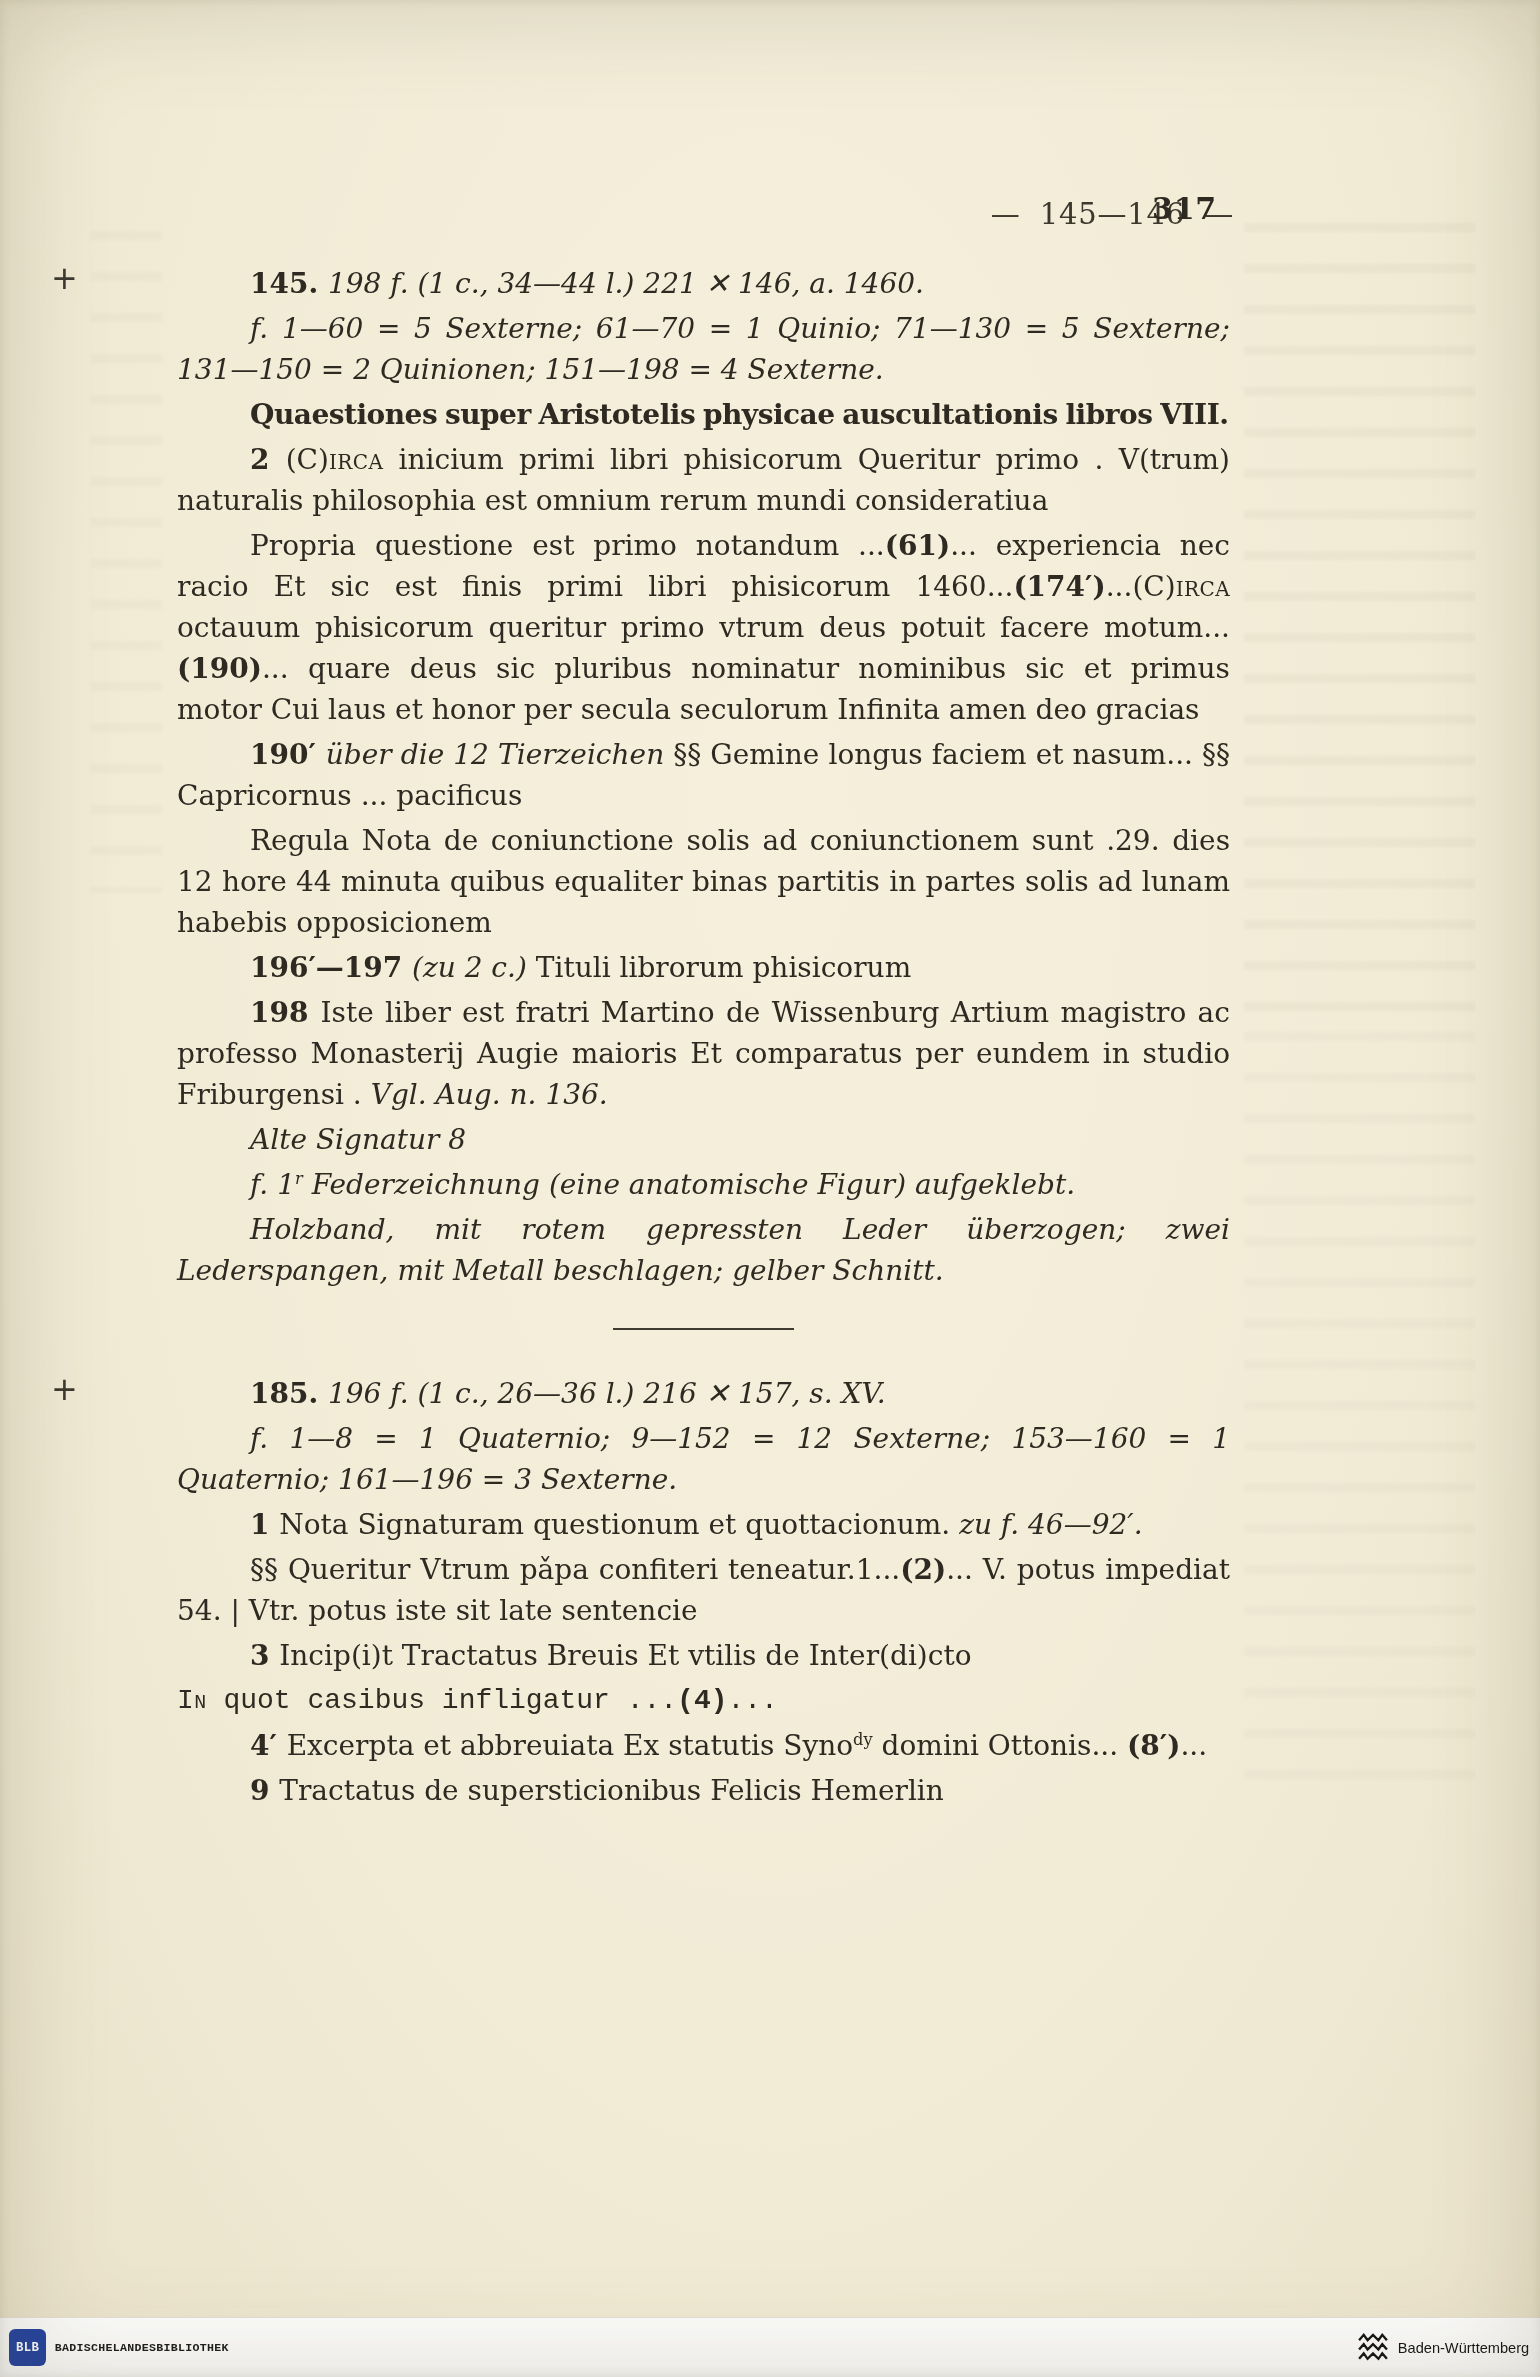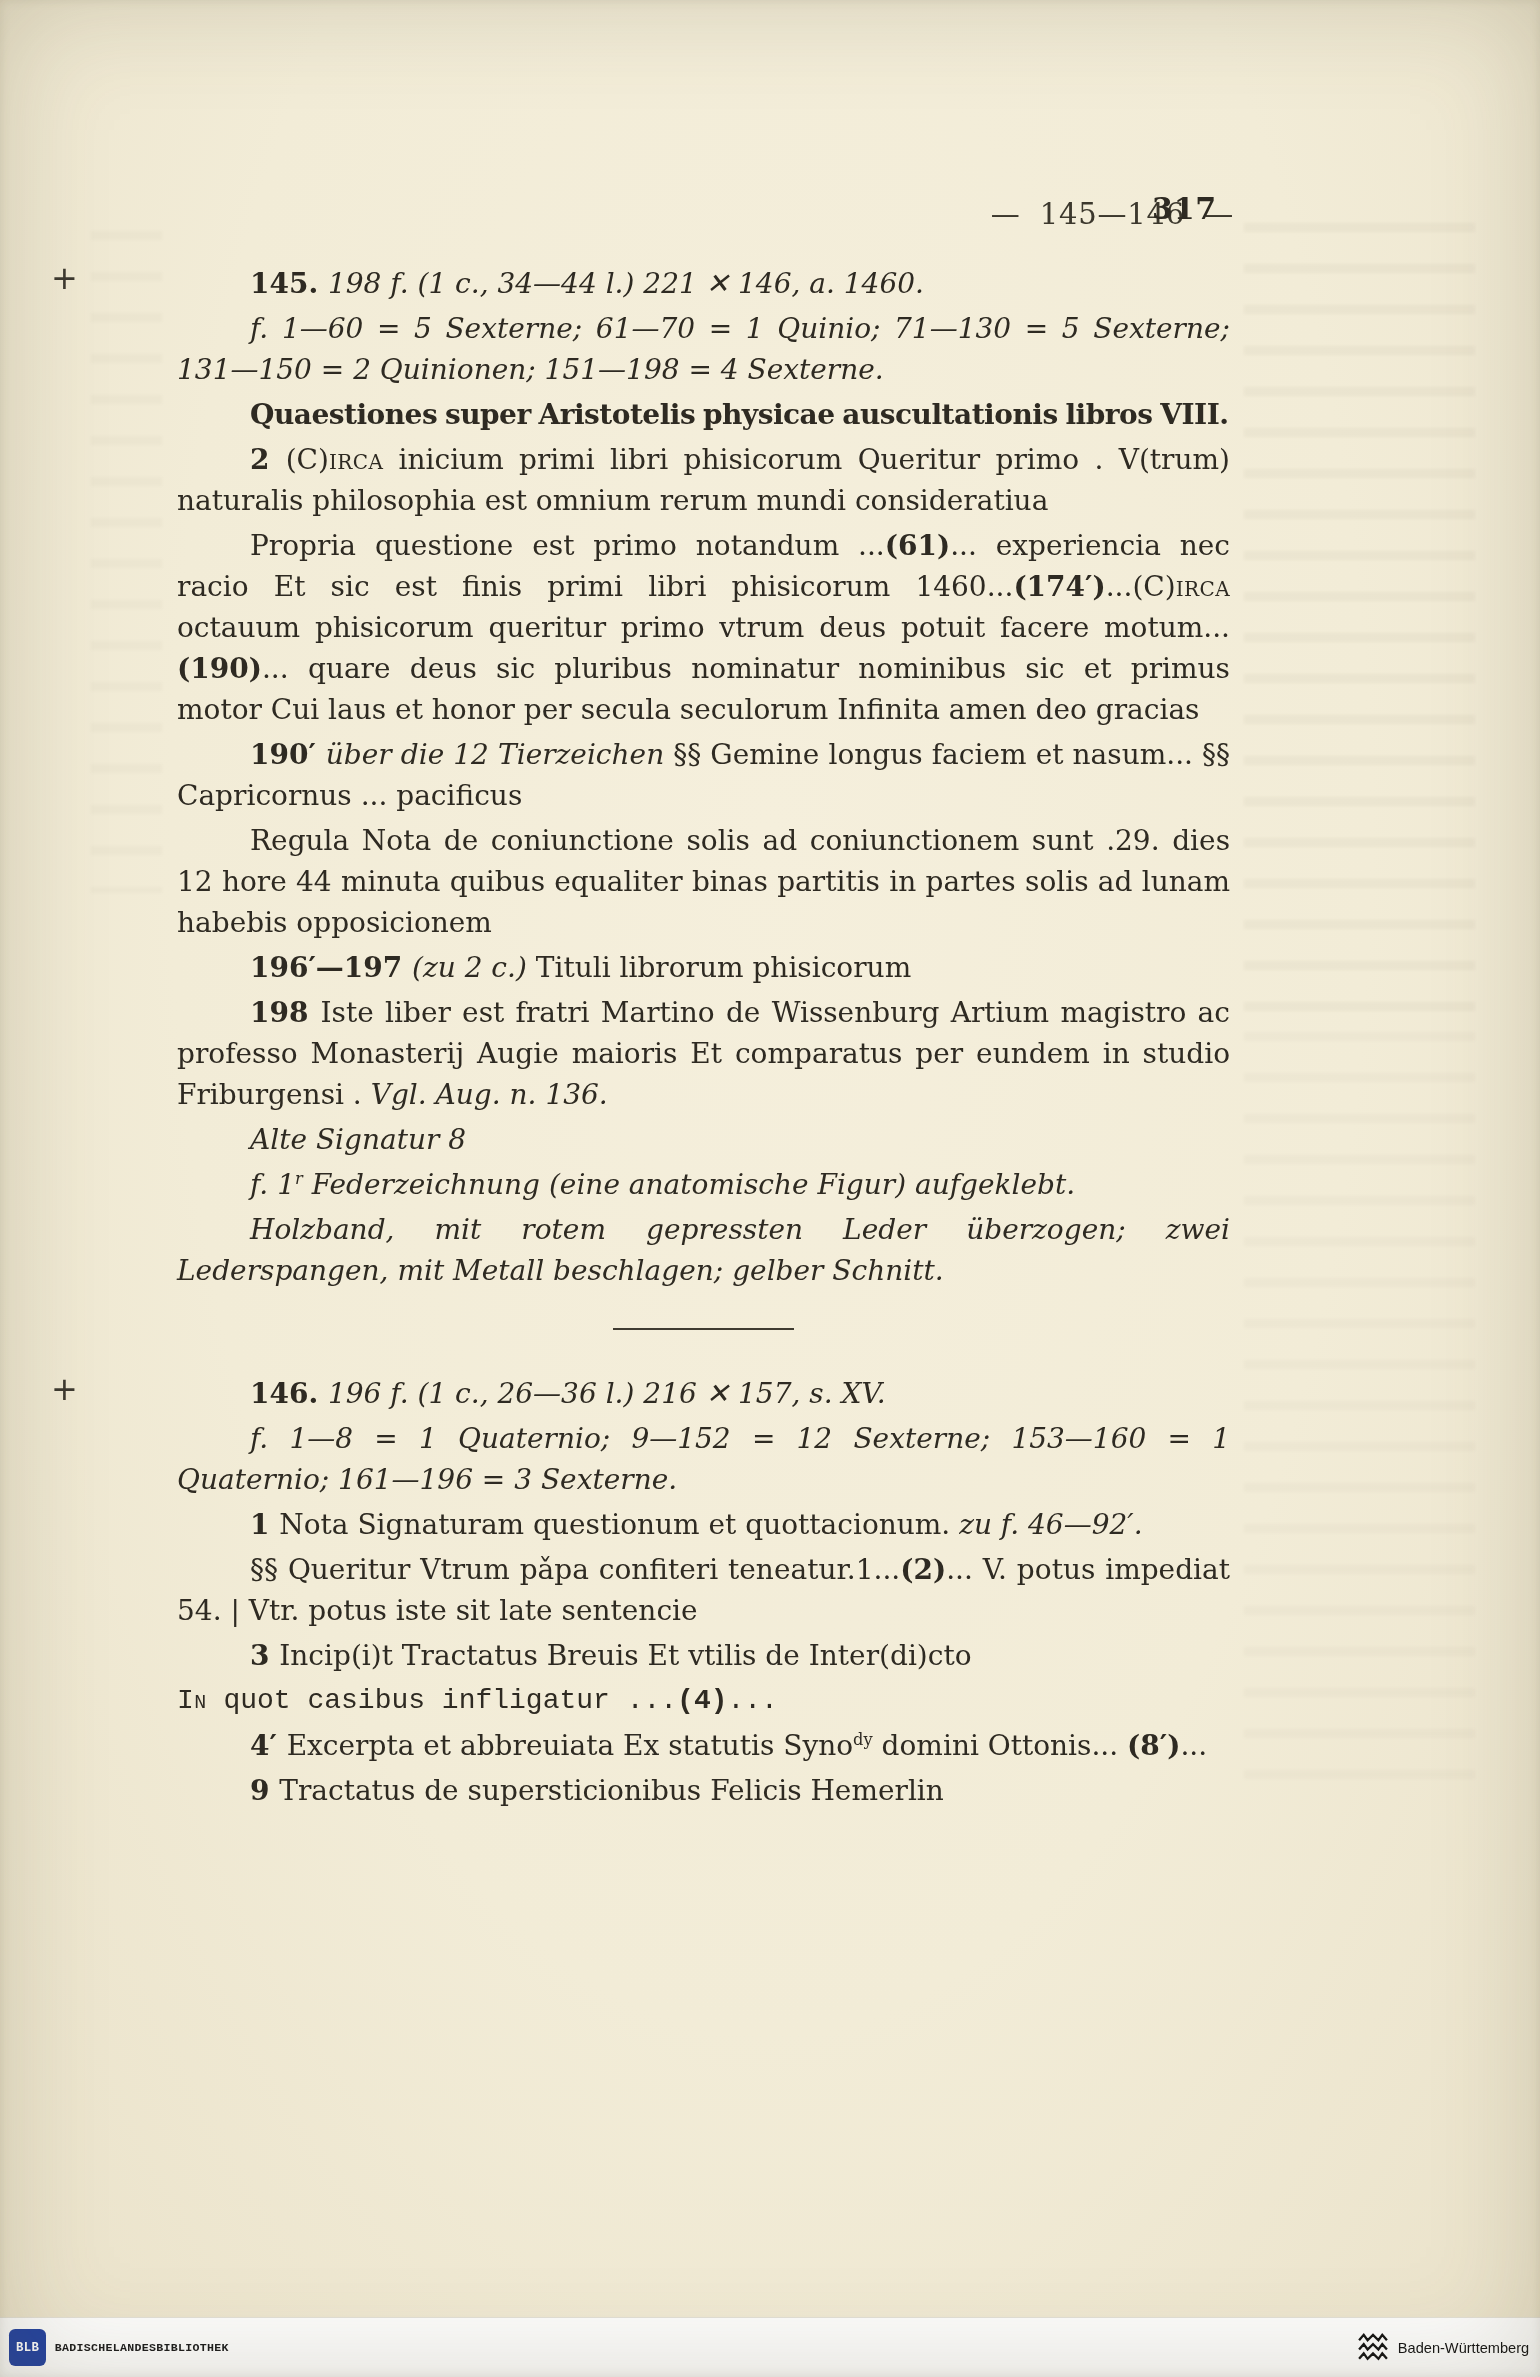--- a/index.html
+++ b/index.html
@@ -112,21 +112,21 @@
         <p class="block ind"><span class="r-n">Regula Nota de coniunctione solis ad coniunctionem sunt .29. dies 12 hore 44 minuta quibus equaliter binas partitis in partes solis ad lunam habebis opposicionem</span></p>
         <p class="block ind"><span class="r-b">196′—197 </span><span class="r-i">(zu 2 c.) </span><span class="r-n">Tituli librorum phisicorum</span></p>
         <p class="block ind"><span class="r-b">198 </span><span class="r-n">Iste liber est fratri Martino de Wissenburg Artium magistro ac professo Monasterij Augie maioris Et comparatus per eundem in studio Friburgensi . </span><span class="r-i">Vgl. Aug. n. 136.</span></p>
         <p class="block ind"><span class="r-i">Alte Signatur 8</span></p>
         <p class="block ind"><span class="r-i">f. 1</span><span class="r-isup">r</span><span class="r-i"> Federzeichnung (eine anatomische Figur) aufgeklebt.</span></p>
         <p class="block ind"><span class="r-i">Holzband, mit rotem gepressten Leder überzogen; zwei Lederspangen, mit Metall beschlagen; gelber Schnitt.</span></p>
       </div>
       <div class="entry-rule"></div>
       <div class="entry">
         <span class="plus-mark">+</span>
-        <p class="block ind"><span class="r-b">146.  </span><span class="r-i">196 f. (1 c., 26—36 l.) 216 ✕ 157, s. XV.</span></p>
+        <p class="block ind"><span class="r-b">185.  </span><span class="r-i">196 f. (1 c., 26—36 l.) 216 ✕ 157, s. XV.</span></p>
         <p class="block ind"><span class="r-i">f. 1—8 = 1 Quaternio; 9—152 = 12 Sexterne; 153—160 = 1 Quaternio; 161—196 = 3 Sexterne.</span></p>
         <p class="block ind"><span class="r-b">1 </span><span class="r-n">Nota Signaturam questionum et quottacionum. </span><span class="r-i">zu f. 46—92′.</span></p>
         <p class="block ind"><span class="r-n">§§ Queritur Vtrum pǎpa confiteri teneatur.1...</span><span class="r-b">(2)</span><span class="r-n">... V. potus impediat 54. | Vtr. potus iste sit late sentencie</span></p>
         <p class="block ind"><span class="r-b">3 </span><span class="r-n">Incip(i)t Tractatus Breuis Et vtilis de Inter(di)cto</span></p>
         <p class="block flush"><span class="r-sc">In</span><span class="r-n"> quot casibus infligatur ...</span><span class="r-b">(4)</span><span class="r-n">...</span></p>
         <p class="block ind"><span class="r-b">4′ </span><span class="r-n">Excerpta et abbreuiata Ex statutis Syno</span><span class="r-sup">dy</span><span class="r-n"> domini Ottonis... </span><span class="r-b">(8′)</span><span class="r-n">...</span></p>
         <p class="block ind"><span class="r-b">9 </span><span class="r-n">Tractatus de supersticionibus Felicis Hemerlin</span></p>
       </div>
     </div>
 

